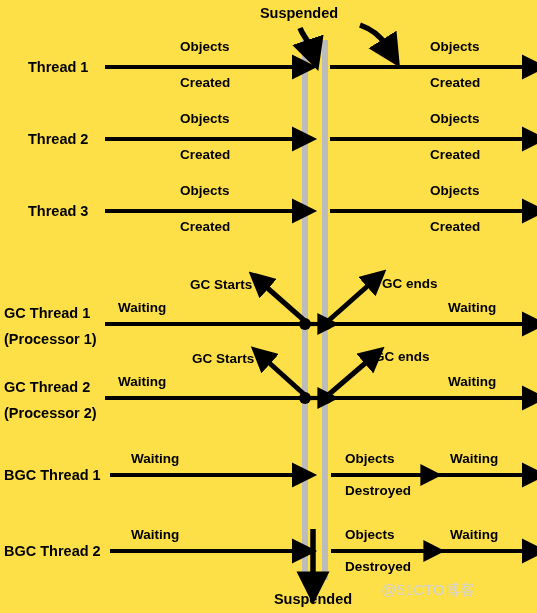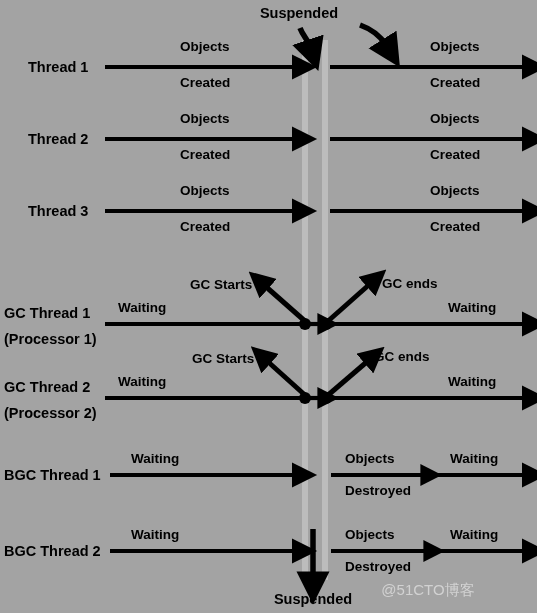--- a/index.html
+++ b/index.html
@@ -7,21 +7,21 @@
     padding: 0;
     background: #ffffff;
   }
   body {
     font-family: "Liberation Sans", sans-serif;
   }
   #stage {
     position: relative;
     width: 537px;
     height: 613px;
-    background: #a3a3a3;
+    background: #fde047;
     overflow: hidden;
   }
   #diagram-svg {
     position: absolute;
     left: 0;
     top: 0;
     width: 537px;
     height: 613px;
   }
   .lbl {

